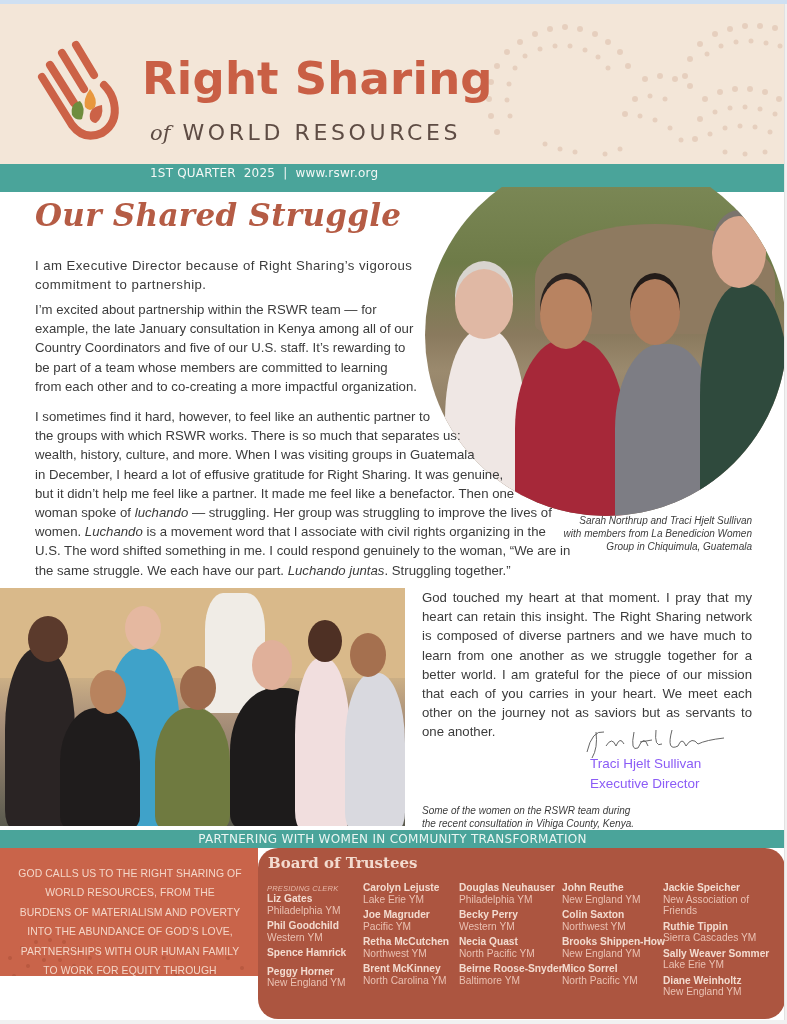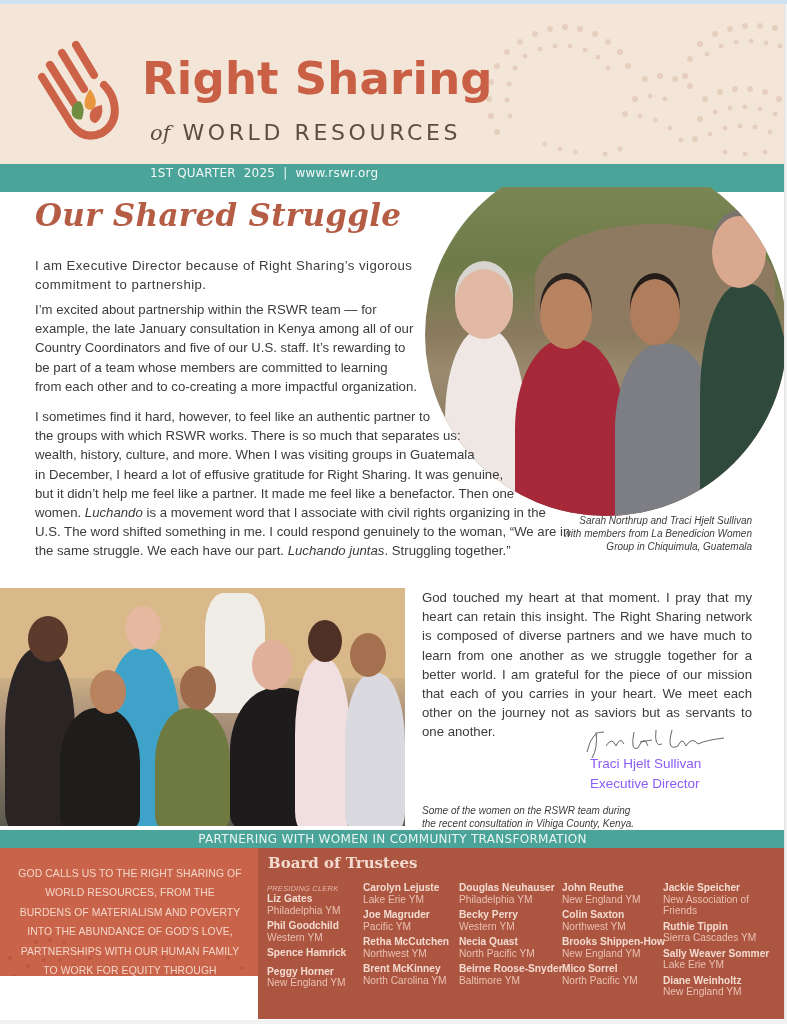--- a/index.html
+++ b/index.html
@@ -43,21 +43,21 @@
   .p4 { position: absolute; left: 422px; top: 584px; width: 330px; text-align: justify; }
   .signature { position: absolute; left: 582px; top: 718px; width: 150px; height: 40px; }
   .signer { position: absolute; left: 590px; top: 750px; font-family: "Liberation Sans", sans-serif; font-size: 13.5px; line-height: 20px; color: #8b5cf6; }
   .caption-2 { position: absolute; left: 422px; top: 800px; font-family: "Liberation Sans", sans-serif; font-style: italic; font-size: 10px; line-height: 13px; color: #3c3c3c; }
 
   
   .tagline-bar { position: absolute; left: 0; top: 826px; width: 785px; height: 18px; background: #4aa49a; color: #eaf5f2; text-align: center; font-size: 12px; line-height: 18px; letter-spacing: 0.3px; }
   .mission { position: absolute; left: 0; top: 844px; width: 258px; height: 128px; background: #c9644a; overflow: hidden; }
   .mission-dots { position: absolute; left: 0; top: 0; width: 258px; height: 171px; }
   .mission-text { position: absolute; left: 10px; top: 16px; width: 240px; text-align: center; font-family: "Liberation Sans", sans-serif; font-size: 10.4px; line-height: 19.4px; color: #f4d6c8; letter-spacing: 0.1px; }
-  .board { position: absolute; left: 258px; top: 844px; width: 527px; height: 171px; background: #ac5540; }
+  .board { position: absolute; left: 258px; top: 844px; width: 527px; height: 171px; background: #ac5540; border-radius: 20px; }
   .board-title { position: absolute; left: 10px; top: 6px; font-family: "DejaVu Serif", serif; font-weight: bold; font-size: 15px; color: #f3dbcf; }
   .board-col { position: absolute; top: 32px; font-family: "Liberation Sans", sans-serif; color: #f3dbcf; }
   .member { margin-bottom: 4px; }
   .member .name { display: block; font-weight: bold; font-size: 10.2px; line-height: 11.5px; }
   .member .ym { display: block; font-size: 10.2px; line-height: 11.5px; color: #eac1b2; }
   .role { display: block; font-style: italic; font-size: 7.5px; line-height: 9px; color: #e7b8a8; letter-spacing: 0.2px; }
 </style>
 </head>
 <body>
 
@@ -189,20 +189,21 @@
   </div>
 
   <p class="body-text p1">I am Executive Director because of Right Sharing’s vigorous commitment to partnership.</p>
   <p class="body-text p2">I’m excited about partnership within the RSWR team — for example, the late January consultation in Kenya among all of our Country Coordinators and five of our U.S. staff. It’s rewarding to be part of a team whose members are committed to learning from each other and to co-creating a more impactful organization.</p>
   <p class="body-text p3">
     <span class="l">I sometimes find it hard, however, to feel like an authentic partner to</span>
     <span class="l">the groups with which RSWR works. There is so much that separates us:</span>
     <span class="l">wealth, history, culture, and more. When I was visiting groups in Guatemala</span>
     <span class="l">in December, I heard a lot of effusive gratitude for Right Sharing. It was genuine,</span>
     <span class="l">but it didn’t help me feel like a partner. It made me feel like a benefactor. Then one</span>
+    <span class="l"><span>woman spoke of </span><em>luchando</em><span> — struggling. Her group was struggling to improve the lives of</span></span>
     <span class="l"><span>women. </span><em>Luchando</em><span> is a movement word that I associate with civil rights organizing in the</span></span>
     <span class="l">U.S. The word shifted something in me. I could respond genuinely to the woman, “We are in</span>
     <span class="l"><span>the same struggle. We each have our part. </span><em>Luchando juntas</em><span>. Struggling together.”</span></span>
   </p>
 
   <div class="caption-1">
     <div>Sarah Northrup and Traci Hjelt Sullivan</div>
     <div>with members from La Benedicion Women</div>
     <div>Group in Chiquimula, Guatemala</div>
   </div>

